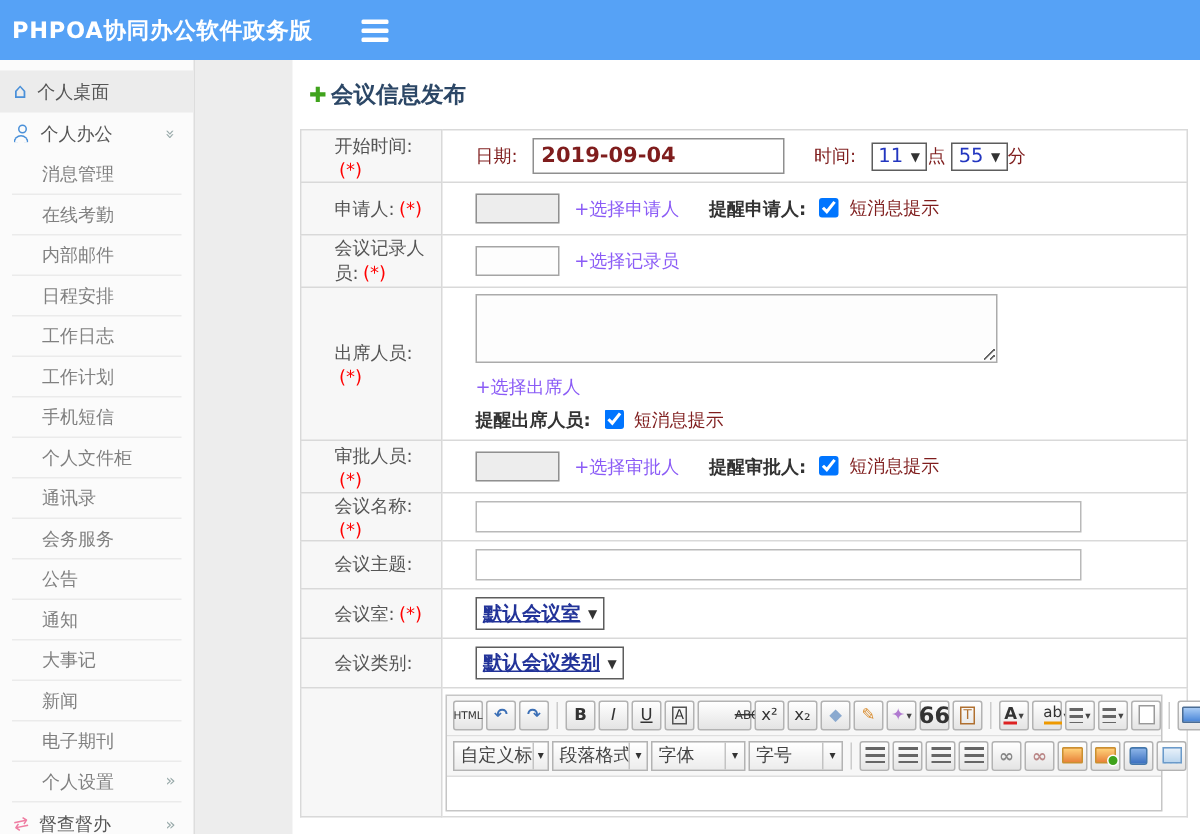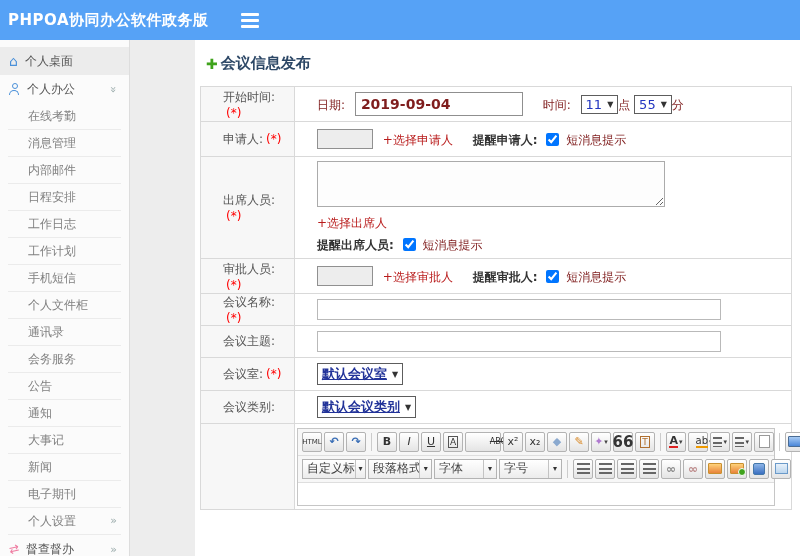--- a/index.html
+++ b/index.html
@@ -55,21 +55,21 @@
   .inp.date { width:168px; height:24px; font-size:14px; color:#7f1d1d; padding:0 5px;font-weight:bold; }
   .inp.small { width:56px; height:20px; background:#ededed; border:1px solid #909090; }
   .inp.small.lite { background:#fdfdfd; border-color:#a5a5a5; }
   .inp.long { width:404px; height:21px; border:1px solid #b9b9b9; }
   .flab { color:#7f1d1d; }
   .sel { display:inline-flex; align-items:center; gap:5px; border:1px solid #5d5d5d;
     background:#fff; padding:1px 4px; cursor:pointer; }
   .sel .val { color:#2336c0; font-size:13px; }
   .sel .car { font-size:8px; color:#333; }
   .sel.room .val { color:#223399; text-decoration:underline; font-weight:bold; }
-  .lnk { color:#b91c1c; text-decoration:none; font-size:12px; cursor:pointer; }
+  .lnk { color:#8b5cf6; text-decoration:none; font-size:12px; cursor:pointer; }
   .rem { font-weight:bold; color:#333; }
   .cb { width:13px; height:13px; vertical-align:-2px; margin:0 3px 0 5px; }
   .ta { width:348px; height:46px; border:1px solid #ababab; background:#fdfdfd; resize:both; }
   .gap-l { margin-left:16px; } .gap-s { margin-left:6px; }
   .stack > div { margin-top:5px; }
 
   
   .editor { width:478px; border:1px solid #c6c6c6; background:#fff; }
   .tb { display:flex; align-items:center; gap:2px; padding:3px 4px;
     background:#f7f7f7; border-bottom:1px solid #dedede; height:27px; }
@@ -123,22 +123,22 @@
 <div class="sidebar">
   <div class="side-top active">
     <span class="glyph-home">⌂</span>
     <span>个人桌面</span>
   </div>
   <div class="side-top">
     <span class="icon-user"></span>
     <span>个人办公</span>
     <span class="chev down">»</span>
   </div>
+  <div class="side-sub">消息管理</div>
   <div class="side-sub">在线考勤</div>
-  <div class="side-sub">消息管理</div>
   <div class="side-sub">内部邮件</div>
   <div class="side-sub">日程安排</div>
   <div class="side-sub">工作日志</div>
   <div class="side-sub">工作计划</div>
   <div class="side-sub">手机短信</div>
   <div class="side-sub">个人文件柜</div>
   <div class="side-sub">通讯录</div>
   <div class="side-sub">会务服务</div>
   <div class="side-sub">公告</div>
   <div class="side-sub">通知</div>
@@ -193,20 +193,29 @@
       </td>
       <td class="con">
         <input class="inp small" style="">
         <a class="lnk gap-s">+选择申请人</a>
         <span class="rem gap-l">提醒申请人:</span>
         <input type="checkbox" checked="" class="cb" style="">
         <span class="flab">短消息提示</span>
       </td>
     </tr>
 
+    <tr class="h33">
+      <td class="lab">
+        <span>会议记录人员:</span><span class="req">(*)</span>
+      </td>
+      <td class="con">
+        <input class="inp small lite" style="">
+        <a class="lnk gap-s">+选择记录员</a>
+      </td>
+    </tr>
 
     <tr>
       <td class="lab" style="height:87px">
         <span>出席人员:</span><span class="req">(*)</span>
       </td>
       <td class="con stack">
         <textarea class="ta" style=""></textarea>
         <div><a class="lnk">+选择出席人</a></div>
         <div>
           <span class="rem" style="margin-left:0">提醒出席人员:</span>

